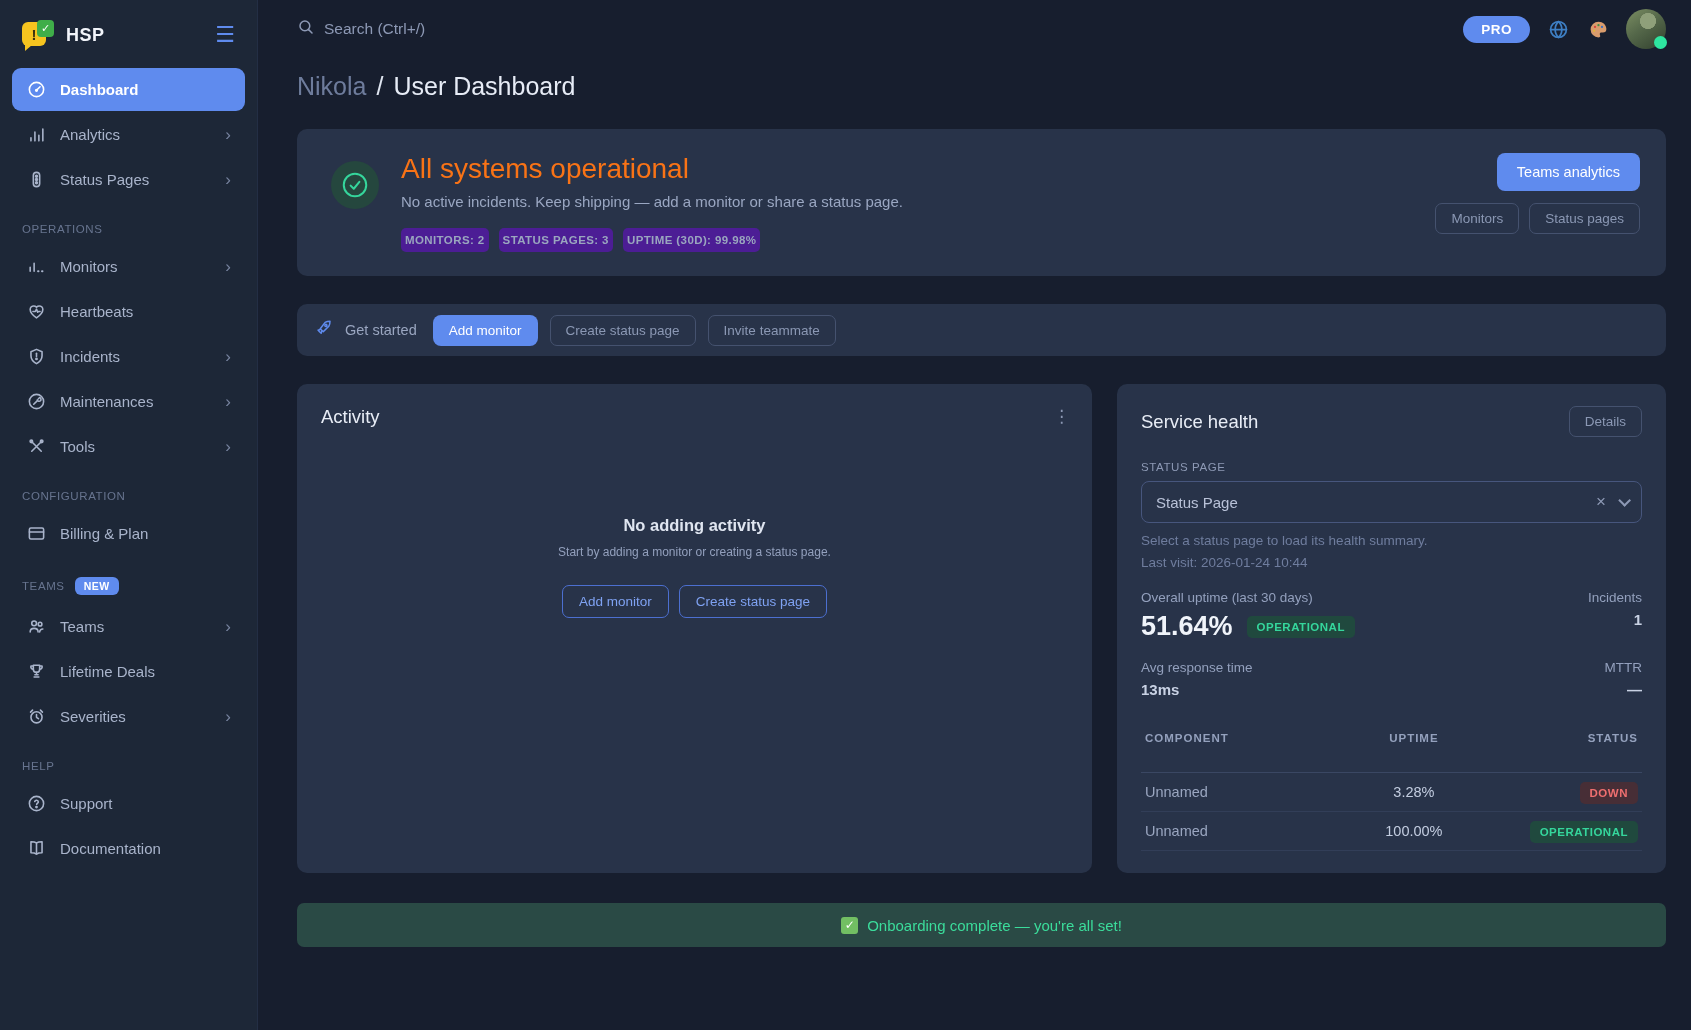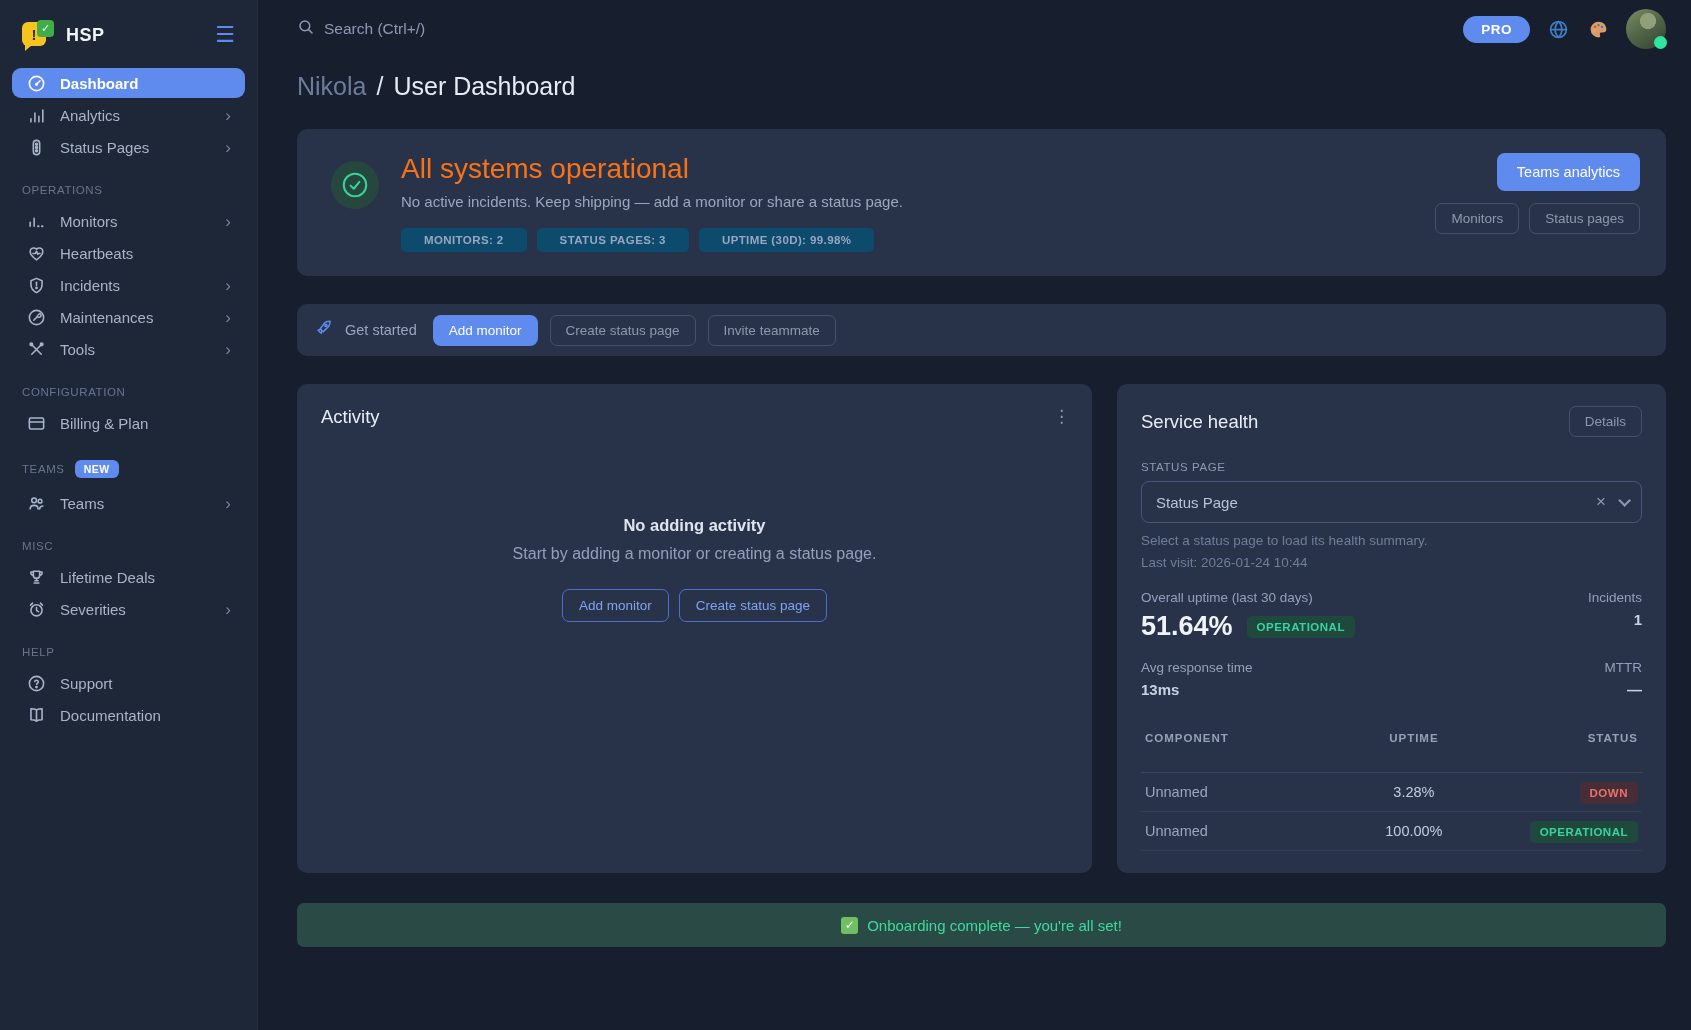--- a/index.html
+++ b/index.html
@@ -32,21 +32,21 @@
   .logo-check {
     position:absolute; right:0; top:0; width:17px; height:17px;
     background:#3fae49; border-radius:4px; color:#fff;
     display:flex; align-items:center; justify-content:center;
     font-size:11px; font-weight:bold;
   }
   .brand-name { font-size:18px; font-weight:bold; letter-spacing:0.5px; color:#f2f5fa; flex:1; }
   .hamburger { color:#5f8bee; font-size:22px; cursor:pointer; line-height:1; }
 
   .nav-item {
-    display:flex; align-items:center; height:30px; padding:0 14px;
+    display:flex; align-items:center; height:43px; padding:0 14px;
     border-radius:9px; color:#a9b4cb; font-size:15px; margin-bottom:2px;
     cursor:pointer;
   }
   .nav-item.active { background:#5f8bee; color:#ffffff; font-weight:bold; }
   .nav-item.active .nicon svg { stroke:#ffffff; }
   .nicon { width:20px; height:20px; margin-right:14px; display:flex; align-items:center; justify-content:center; }
   .nicon svg { stroke:#a9b4cb; }
   .nlabel { flex:1; }
   .chev { color:#76829e; font-size:17px; line-height:1; }
   .nav-section {
@@ -92,22 +92,22 @@
   .hero { display:flex; padding:24px 26px; margin-bottom:28px; }
   .hero-check {
     width:48px; height:48px; border-radius:50%; background:#25473e;
     display:flex; align-items:center; justify-content:center; margin:8px 22px 0 8px;
   }
   .hero-body { flex:1; }
   .hero-title { font-size:28px; font-weight:500; color:#f97316; margin-bottom:8px; }
   .hero-sub { font-size:15px; color:#9aa7c2; margin-bottom:18px; }
   .chips { display:flex; gap:10px; }
   .chip {
-    background:#0c4a6e; color:#9aa6bf; font-size:11.5px; font-weight:bold;
-    letter-spacing:0.4px; border-radius:5px; padding:6px 23px;
+    background:#4c1d95; color:#9aa6bf; font-size:11.5px; font-weight:bold;
+    letter-spacing:0.4px; border-radius:5px; padding:6px 4px;
   }
   .hero-actions { display:flex; flex-direction:column; align-items:flex-end; gap:12px; justify-content:flex-start; }
   .btn-primary {
     background:#5f8bee; color:#fff; border:none; font-size:14.5px;
     border-radius:8px; padding:11px 20px; cursor:pointer;
     font-family:inherit;
   }
   .btn-ghost {
     background:transparent; border:1px solid #45526f; color:#8b98b4;
     font-size:13.5px; border-radius:7px; padding:7px 15px; cursor:pointer;
@@ -125,21 +125,21 @@
 
   
   .columns { display:grid; grid-template-columns:795fr 549fr; gap:25px; margin-bottom:30px; }
 
   .panel { padding:22px 24px; position:relative; min-height:432px; }
   .panel-title { font-size:18.5px; color:#e8edf6; font-weight:500; }
   .kebab { position:absolute; top:22px; right:22px; color:#8d99b5; font-size:17px; cursor:pointer; }
 
   .empty { text-align:center; margin-top:88px; }
   .empty-title { font-size:16.5px; font-weight:600; color:#dfe5f0; margin-bottom:10px; }
-  .empty-sub { font-size:16px; color:#93a0bd; margin-bottom:26px; }
+  .empty-sub { font-size:12px; color:#93a0bd; margin-bottom:26px; }
   .empty-actions { display:flex; gap:10px; justify-content:center; }
   .btn-blue-outline {
     background:transparent; border:1px solid #4c6fd0; color:#7fa2f2;
     font-size:13.5px; border-radius:7px; padding:8px 16px; cursor:pointer;
     font-family:inherit;
   }
 
   
   .sh-head { display:flex; justify-content:space-between; align-items:center; margin-bottom:24px; }
   .field-label { font-size:11.5px; letter-spacing:0.6px; color:#8d99b5; margin-bottom:8px; }
@@ -316,21 +316,20 @@
             <circle cx="9" cy="8" r="3"></circle>
             <path d="M4 19c0-3 2.3-4.6 5-4.6S14 16 14 19"></path>
             <circle cx="16.5" cy="9" r="2.3"></circle>
             <path d="M16 19c0-2.4 1.7-3.8 4-3.8"></path>
           </svg>
       </span>
       <span class="nlabel">Teams</span>
       <span class="chev">›</span>
     </div>
 
-    <div class="nav-section">MISC</div>
 
     <div class="nav-item">
       <span class="nicon">
         <svg class="ic" width="19" height="19" viewBox="0 0 24 24">
             <path d="M8 4h8v5a4 4 0 01-8 0z"></path>
             <path d="M8 5H5a3 3 0 003 4M16 5h3a3 3 0 01-3 4"></path>
             <path d="M12 13v3M9 19h6M10 16h4"></path>
           </svg>
       </span>
       <span class="nlabel">Lifetime Deals</span>

